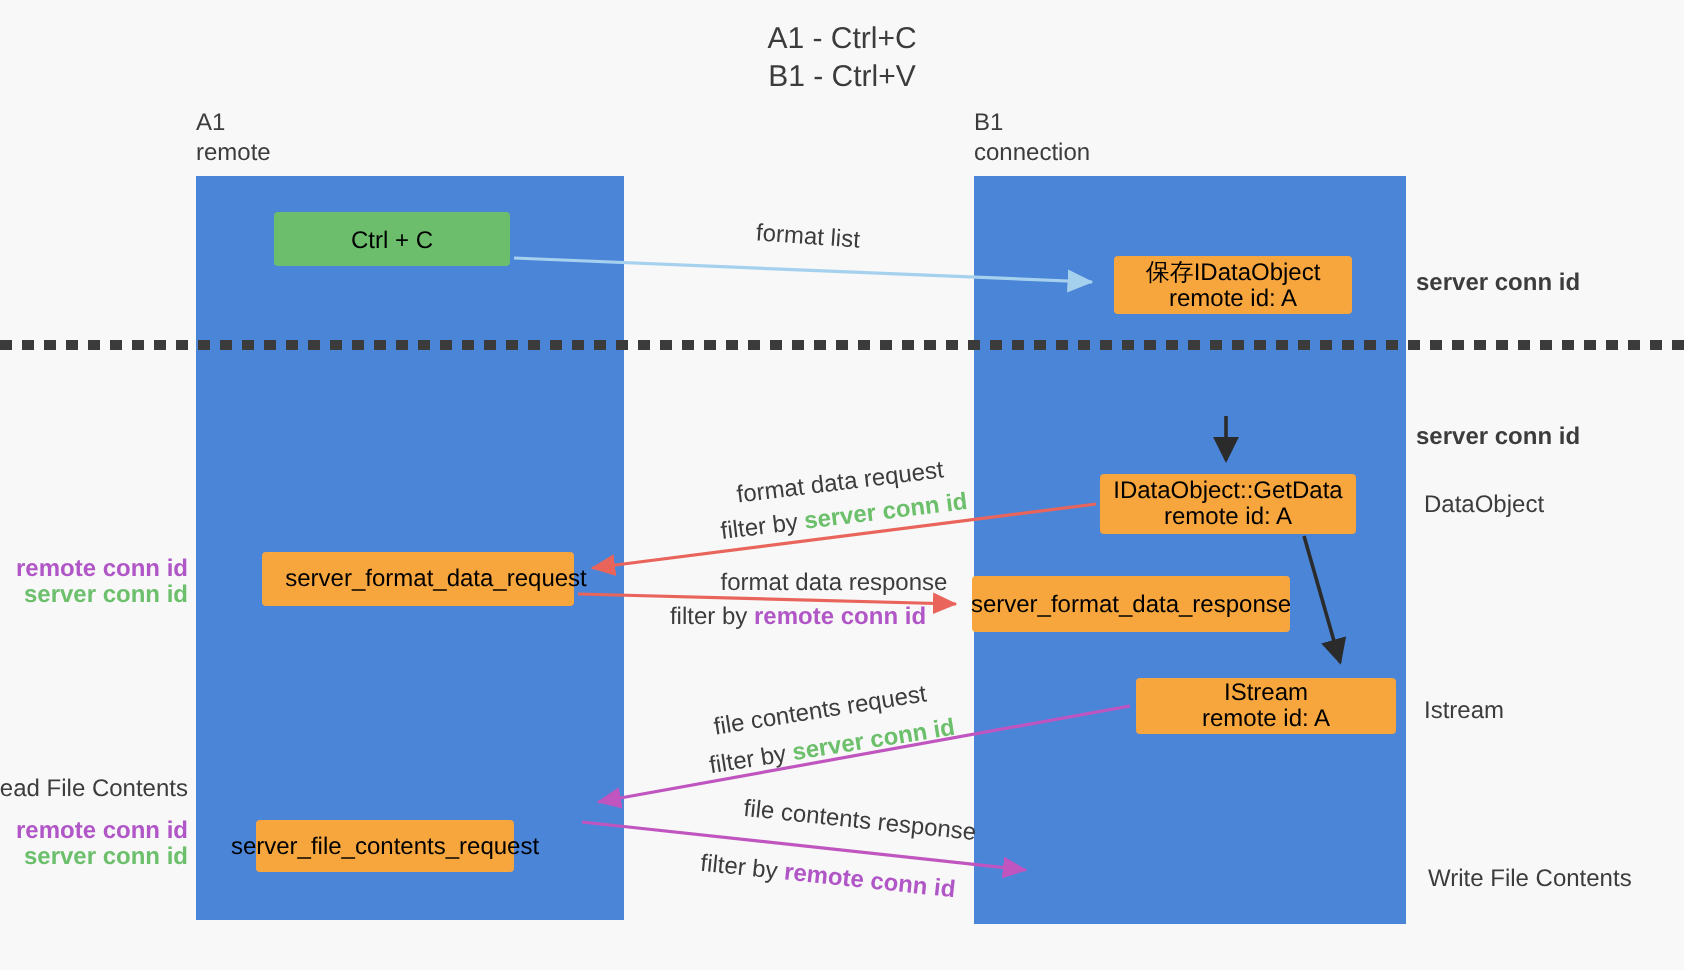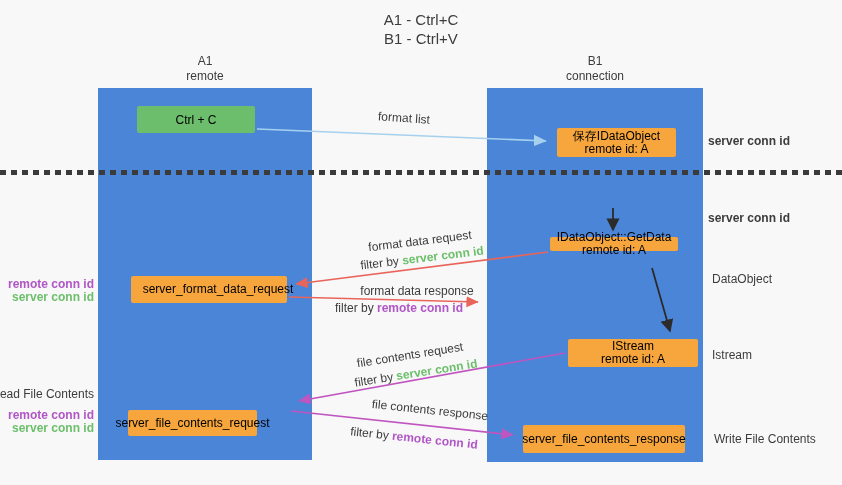--- a/index.html
+++ b/index.html
@@ -8,21 +8,21 @@
     background:#f8f8f8;
     font-family:"Liberation Sans", sans-serif;
     color:#3c3c3c;
   }
   .abs { position:absolute; }
   .lane { background:#4b85d8; }
   .dots {
     height:5px;
     background:repeating-linear-gradient(90deg,#3b3b3b 0 6px,transparent 6px 11px);
   }
-  .hdr { text-align:center; font-size:12px; line-height:15px; color:#3c3c3c; }
+  .hdr { text-align:left; font-size:12px; line-height:15px; color:#3c3c3c; }
   .title { width:842px; text-align:center; font-size:15px; line-height:19px; color:#3c3c3c;margin-top:10px; }
   .box {
     display:flex; flex-direction:column; align-items:center; justify-content:center;
     color:#000000; text-align:center; border-radius:2px; box-sizing:border-box;
   }
   .box.green { background:#6cbe6c; font-size:12px; }
   .box.orange { background:#f7a63e; font-size:12px; line-height:13px; }
   .elabel {
     font-size:12px; white-space:nowrap; color:#3c3c3c;
     transform:translate(-50%,-50%);
@@ -65,42 +65,42 @@
   <div class="abs box green" style="left:137px; top:106px; width:118px; height:27px;">
     <span>Ctrl + C</span>
   </div>
 
   <div class="abs box orange" style="left:557px; top:128px; width:119px; height:29px;">
     <span>保存IDataObject</span>
     <span>remote id: A</span>
   </div>
 
 
-  <div class="abs box orange" style="left:550px; top:237px; width:128px; height:14px;text-align:right;">
+  <div class="abs box orange" style="left:550px; top:237px; width:128px; height:30px;text-align:right;">
     <span>IDataObject::GetData</span>
     <span>remote id: A</span>
   </div>
 
   <div class="abs box orange" style="left:131px; top:276px; width:156px; height:27px;padding-left:18px;">
     <span>server_format_data_request</span>
   </div>
 
+  <div class="abs box orange" style="left:486px; top:288px; width:159px; height:28px;">
+    <span>server_format_data_response</span>
+  </div>
 
   <div class="abs box orange" style="left:568px; top:339px; width:130px; height:28px;">
     <span>IStream</span>
     <span>remote id: A</span>
   </div>
 
   <div class="abs box orange" style="left:128px; top:410px; width:129px; height:26px;">
     <span>server_file_contents_request</span>
   </div>
 
-  <div class="abs box orange" style="left:523px; top:425px; width:162px; height:28px;">
-    <span>server_file_contents_response</span>
-  </div>
 
   <svg class="arrows" width="842" height="485" viewBox="0 0 842 485">
     <defs>
       <marker id="m-blue" viewBox="0 0 10 10" refX="8.5" refY="5" markerWidth="9" markerHeight="9" orient="auto">
         <path d="M0,1 L9,5 L0,9 z" fill="#a6d1ee"></path>
       </marker>
       <marker id="m-black" viewBox="0 0 10 10" refX="8" refY="5" markerWidth="8" markerHeight="8" orient="auto">
         <path d="M0,0.5 L9,5 L0,9.5 z" fill="#2b2b2b"></path>
       </marker>
       <marker id="m-red" viewBox="0 0 10 10" refX="8.5" refY="5" markerWidth="8.5" markerHeight="8.5" orient="auto">
@@ -154,21 +154,21 @@
   </div>
 
   <div class="abs elabel rot-p6" style="left:430px; top:410px;">file contents response</div>
   <div class="abs elabel rot-p6" style="left:414px; top:438px;">
     <span>filter by</span>
     <span class="purple-t">remote conn id</span>
   </div>
 
   <div class="abs side green-t" style="left:708px; top:134px;">server conn id</div>
   <div class="abs side green-t" style="left:708px; top:211px;">server conn id</div>
-  <div class="abs side" style="left:712px; top:245px;margin-top:27px;">DataObject</div>
+  <div class="abs side" style="left:712px; top:245px;">DataObject</div>
   <div class="abs side" style="left:712px; top:348px;">Istream</div>
   <div class="abs side" style="left:714px; top:432px;">Write File Contents</div>
 
   <div class="abs side right-col bold-line" style="right:748px; top:278px;">
     <div class="purple-t">remote conn id</div>
     <div class="green-t">server conn id</div>
   </div>
   <div class="abs side right-col" style="right:748px; top:387px;">Read File Contents</div>
   <div class="abs side right-col bold-line" style="right:748px; top:409px;">
     <div class="purple-t">remote conn id</div>

